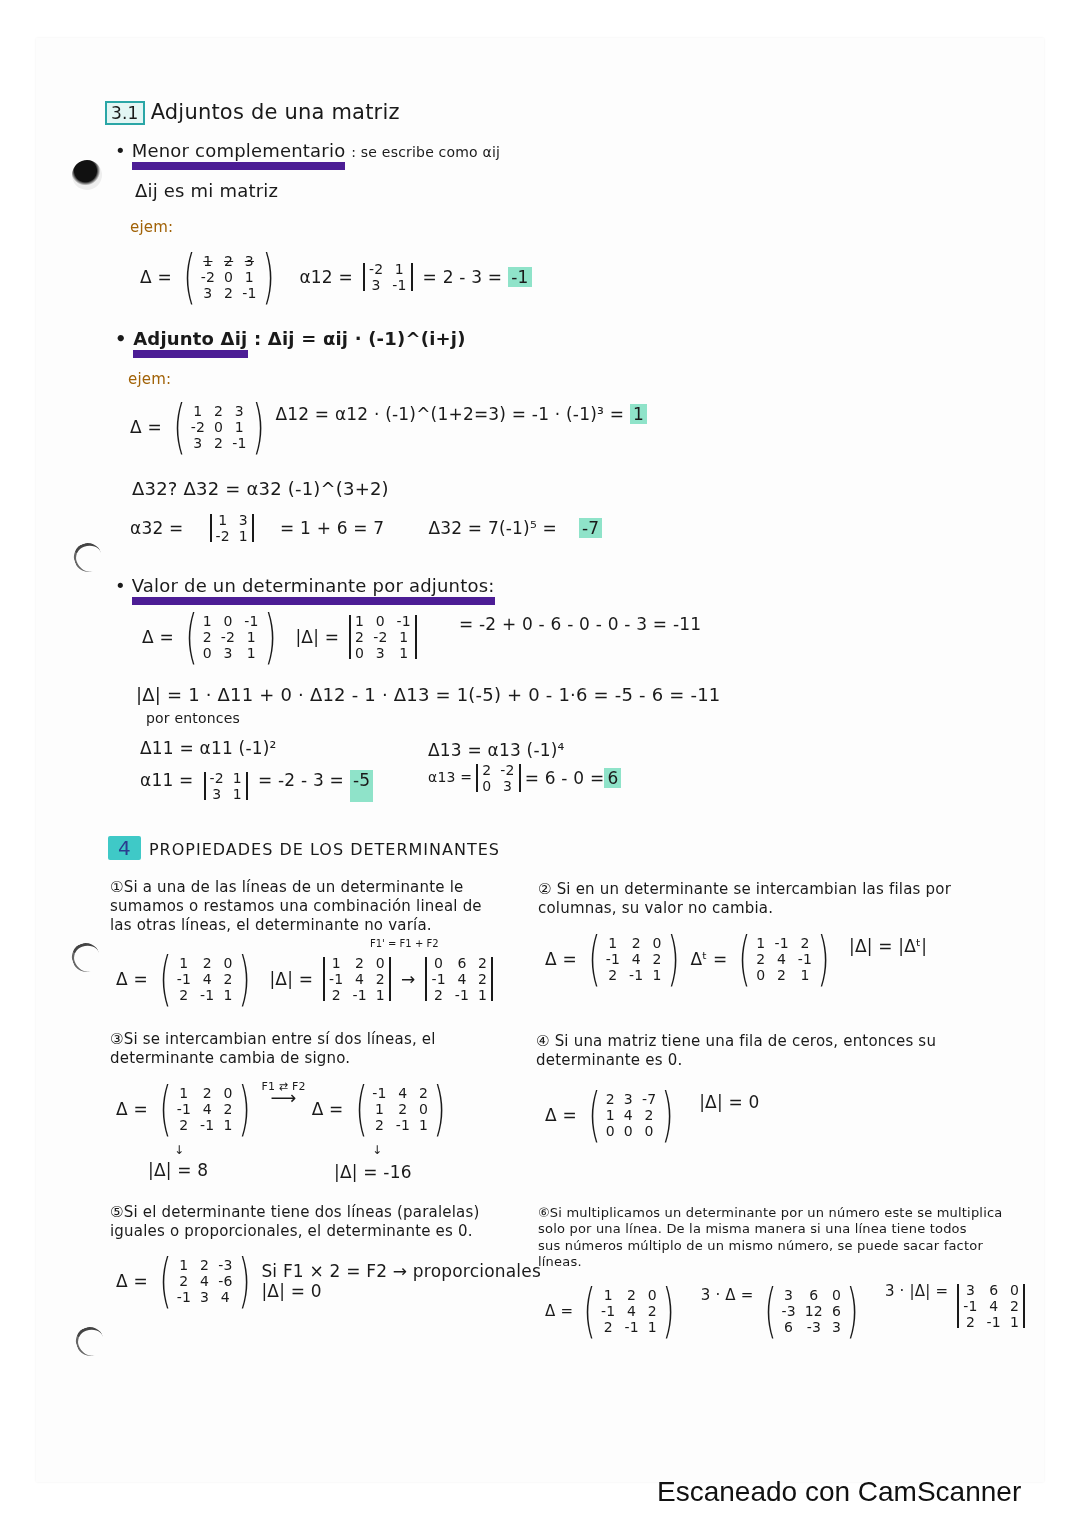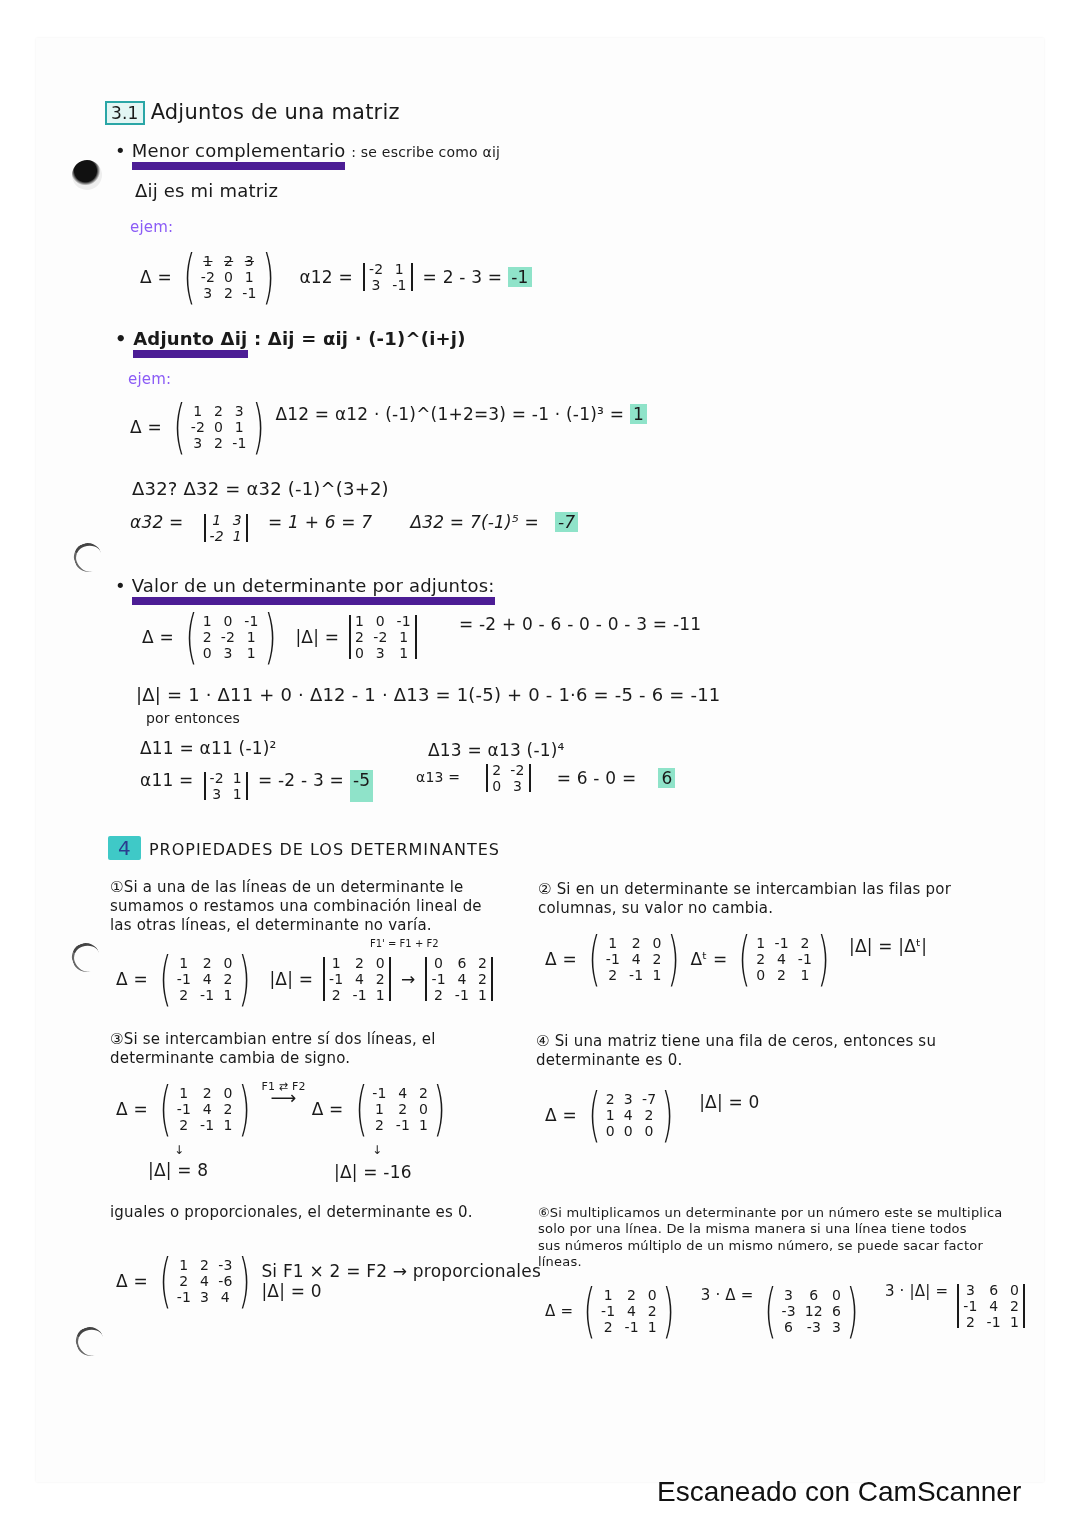--- a/index.html
+++ b/index.html
@@ -9,21 +9,21 @@
   }
   .page {
     position:absolute; left:36px; top:38px; width:1008px; height:1444px;
     background:#fdfdfd; box-shadow:0 0 2px #f0f0f0;
   }
   .hole { position:absolute; width:26px; height:26px; border-radius:50%; border-top:3px solid #444; border-left:2px solid #666; transform:rotate(-20deg); }
   .hole.dark { background:radial-gradient(circle at 50% 35%, #111 0 45%, #eee 60%); border:none; width:30px;height:30px; }
   .abs { position:absolute; }
   .hw { font-family:"DejaVu Sans", sans-serif; font-size:17px; line-height:1.2; white-space:nowrap; letter-spacing:0.2px; }
   .small { font-size:14px; line-height:1.25; }
-  .ejem { color:#8b5cf6; font-size:15px; }
+  .ejem { color:#a16207; font-size:15px; }
   .box-num { display:inline-block; border:2px solid #2aa6a6; background:#e3f6f4; padding:0 4px; font-size:17px; margin-right:6px; }
   .box-num4 { display:inline-block; background:#3fc9c7; color:#2a3c8f; padding:0 10px; font-size:20px; margin-right:8px; border-radius:2px; }
   .title { font-size:21px; }
   .caps { font-size:16px; letter-spacing:1px; }
   .ul { border-bottom:8px solid #4c1d95; padding-bottom:1px; }
   .hl { background:#8fe3c9; padding:0 3px; }
   .mat { display:inline-flex; align-items:center; vertical-align:middle; }
   .mat .br { font-size:58px; line-height:1; font-weight:200; transform:scaleX(0.55); display:inline-block; }
   .mat .bar { width:2px; background:#1a1a1a; align-self:stretch; margin:2px 4px; }
   .grid { display:grid; grid-template-columns:repeat(3, auto); column-gap:9px; row-gap:0; font-size:14px; line-height:16px; text-align:center; }
@@ -106,21 +106,21 @@
         <span>-1</span>
     </span>
     <span class="br">)</span>
   </span>
   <span style="align-self:flex-start;margin-top:6px;">Δ12 = α12 · (-1)^(1+2=3) = -1 · (-1)³ =</span>
   <span class="hl" style="align-self:flex-start;margin-top:6px;">1</span>
 </div>
 
 <div class="abs hw" style="left:132px;top:478px;font-size:18px;">Δ32?  Δ32 = α32 (-1)^(3+2)</div>
 
-<div class="abs hw" style="left:130px;top:512px;display:flex;align-items:flex-start;gap:16px;font-style:italic;">
+<div class="abs hw" style="left:130px;top:512px;display:flex;align-items:center;gap:22px;">
   <span>α32 =</span>
   <span class="mat">
     <span class="bar"></span>
     <span class="grid grid2">
       <span>1</span>
         <span>3</span>
       <span>-2</span>
         <span>1</span>
     </span>
     <span class="bar"></span>
@@ -182,21 +182,21 @@
       <span>3</span>
         <span>1</span>
     </span>
     <span class="bar"></span>
   </span>
   <span>= -2 - 3 =</span>
   <span class="hl">-5</span>
 </div>
 
 <div class="abs hw" style="left:428px;top:740px;">Δ13 = α13 (-1)⁴</div>
-<div class="abs hw" style="left:416px;top:762px;display:flex;align-items:center;gap:22px;">
+<div class="abs hw" style="left:428px;top:762px;display:flex;align-items:center;gap:0;">
   <span class="small">α13 =</span>
   <span class="mat">
     <span class="bar"></span>
     <span class="grid grid2">
       <span>2</span>
         <span>-2</span>
       <span>0</span>
         <span>3</span>
     </span>
     <span class="bar"></span>
@@ -371,20 +371,21 @@
       <span>0</span>
         <span>0</span>
         <span>0</span>
     </span>
       <span class="br">)</span>
     </span>
   <span style="align-self:flex-start;margin-top:6px;margin-left:14px;">|Δ| = 0</span>
 </div>
 
 <div class="abs hw small" style="left:110px;top:1203px;font-size:15px;">
+  <div><span>⑤</span><span>Si el determinante tiene dos líneas (paralelas)</span></div>
   <div>iguales o proporcionales, el determinante es 0.</div>
 </div>
 <div class="abs hw" style="left:116px;top:1252px;display:flex;align-items:center;gap:6px;">
   <span>Δ =</span>
   <span class="mat">
       <span class="br">(</span>
     <span class="grid">
       <span>1</span>
         <span>2</span>
         <span>-3</span>

